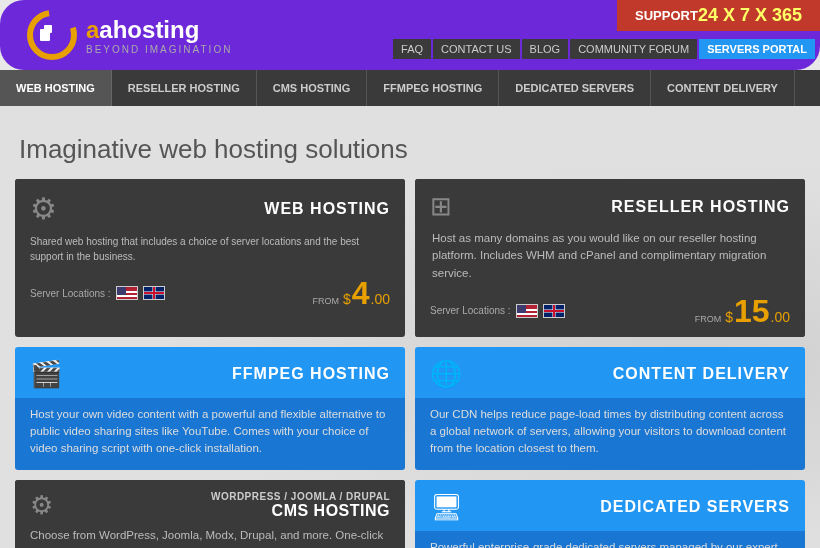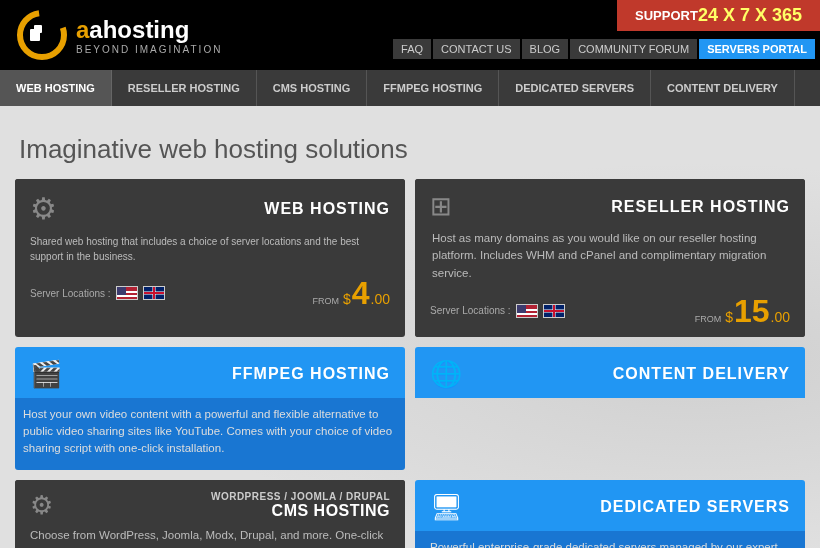--- a/index.html
+++ b/index.html
@@ -1,21 +1,21 @@
 <!DOCTYPE html>
 <html><head>
   <meta charset="utf-8">
   <style>
     * { margin: 0; padding: 0; box-sizing: border-box; }
     body { font-family: Arial, sans-serif; font-size: 13px; background: #e8e8e8; width: 820px; }
   </style>
 </head>
 <body>
 
-<div style="background:#000000; display:flex; align-items:center; justify-content:space-between; height:70px; padding-left:16px;">
+<div style="background:#6d28d9; display:flex; align-items:center; justify-content:space-between; height:70px; padding-left:26px;border-radius:24px;">
   <div style="display:flex;align-items:center;gap:8px;">
 
     <div style="width:52px;height:52px;position:relative;">
       <svg width="52" height="52" viewBox="0 0 52 52">
         <circle cx="26" cy="26" r="22" fill="none" stroke="#e8a000" stroke-width="6" stroke-dasharray="110 30" stroke-dashoffset="10"></circle>
         <rect x="14" y="20" width="10" height="12" rx="1" fill="white"></rect>
         <rect x="18" y="16" width="8" height="8" rx="1" fill="white"></rect>
       </svg>
     </div>
     <div>
@@ -113,29 +113,32 @@
           <span style="color:#e8a000;font-size:14px;">.00</span>
         </div>
       </div>
     </div>
 
     <div style="border-radius:3px;overflow:hidden;">
       <div style="display:flex;align-items:center;padding:12px 15px 8px;background:#2196F3;">
         <div style="margin-right:auto;color:white;font-size:26px;">🎬</div>
         <div style="color:white;font-size:16px;font-weight:bold;text-transform:uppercase;letter-spacing:1px;">FFMPEG HOSTING</div>
       </div>
-      <div style="padding:8px 8px 12px;background:#1976D2;">
+      <div style="padding:8px 15px 12px;background:#1976D2;">
         <div style="color:#ddd;font-size:11.5px;line-height:1.5;">Host your own video content with a powerful and flexible alternative to public video sharing sites like YouTube. Comes with your choice of video sharing script with one-click installation.</div>
       </div>
     </div>
 
     <div style="border-radius:3px;overflow:hidden;">
       <div style="display:flex;align-items:center;padding:12px 15px 8px;background:#2196F3;">
         <div style="margin-right:auto;color:white;font-size:26px;">🌐</div>
         <div style="color:white;font-size:16px;font-weight:bold;text-transform:uppercase;letter-spacing:1px;">CONTENT DELIVERY</div>
+      </div>
+      <div style="padding:8px 15px 12px;background:#1976D2;">
+        <div style="color:#ddd;font-size:11.5px;line-height:1.5;">Our CDN helps reduce page-load times by distributing content across a global network of servers, allowing your visitors to download content from the location closest to them.</div>
       </div>
     </div>
 
     <div style="background:#3a3a3a;border-radius:3px;overflow:hidden;">
       <div style="display:flex;align-items:center;padding:10px 15px 6px;background:#3a3a3a;">
         <div style="margin-right:auto;color:#888;font-size:26px;">⚙</div>
         <div style="color:white;text-align:right;font-weight:bold;text-transform:uppercase;letter-spacing:0.5px;">
           <div style="font-size:10px;color:#ccc;">WORDPRESS / JOOMLA / DRUPAL</div>
           <div style="font-size:16px;">CMS HOSTING</div>
         </div>

